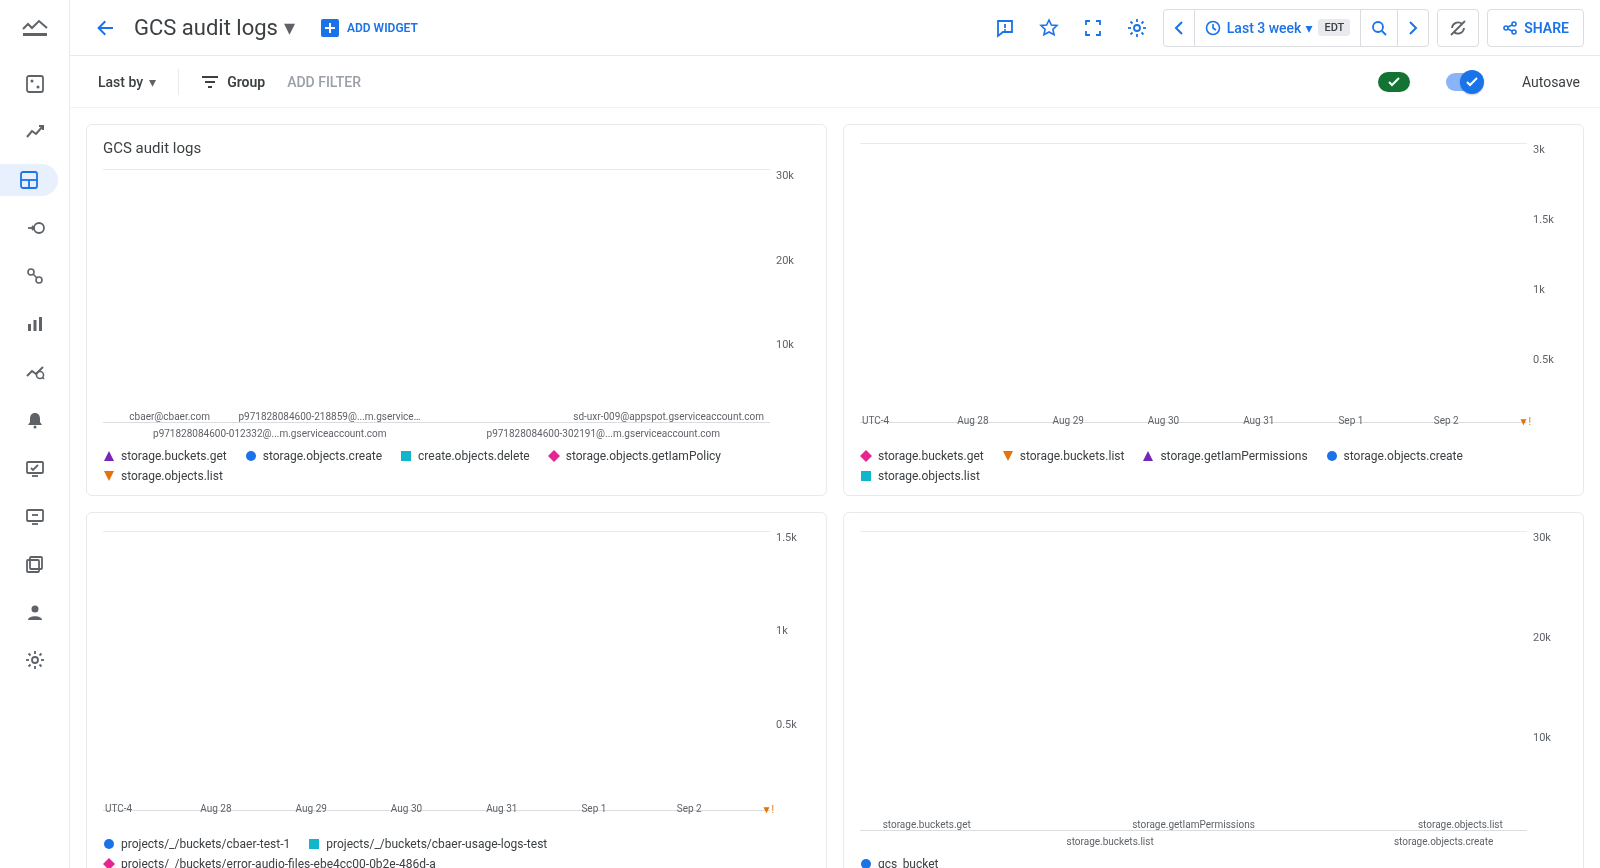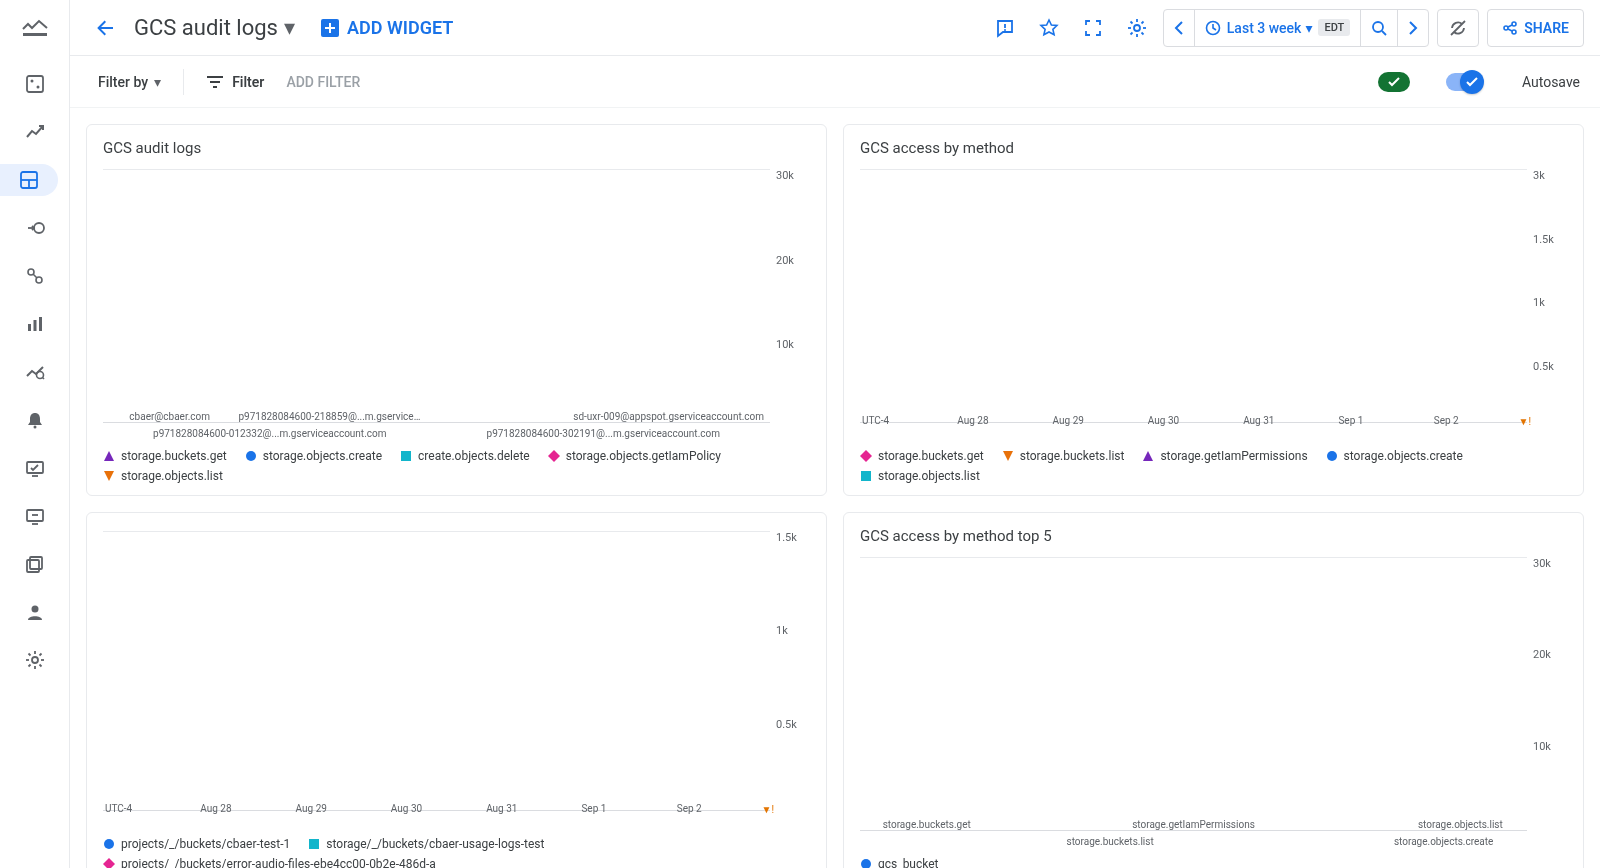--- a/index.html
+++ b/index.html
@@ -8,21 +8,21 @@
   .sidebar { width:70px; border-right:1px solid #e8eaed; display:flex; flex-direction:column; align-items:center; padding-top:6px;}
   .sidebar .top-icon{width:40px;height:40px;display:flex;align-items:center;justify-content:center;color:#5f6368;border-radius:4px;}
   .sidebar .nav{margin-top:22px;display:flex;flex-direction:column;gap:16px;align-items:center;}
   .sidebar .nav-item{width:44px;height:32px;display:flex;align-items:center;justify-content:center;color:#5f6368;border-radius:0 20px 20px 0;cursor:pointer;}
   .sidebar .nav-item.active{background:#e8f0fe;color:#1a73e8;width:58px;margin-left:-12px;}
   .main{flex:1;display:flex;flex-direction:column;min-width:0;}
   .topbar{height:56px;border-bottom:1px solid #e8eaed;display:flex;align-items:center;padding:0 16px;gap:8px;}
   .back-btn{width:40px;height:40px;display:flex;align-items:center;justify-content:center;color:#1a73e8;cursor:pointer;border-radius:50%;}
   .title{font-size:22px;color:#3c4043;font-weight:400;display:flex;align-items:center;gap:6px;}
   .title .chev{color:#5f6368;}
-  .add-widget{display:flex;align-items:center;gap:8px;color:#1a73e8;font-weight:600;font-size:18px;margin-left:18px;cursor:pointer;}
+  .add-widget{display:flex;align-items:center;gap:8px;color:#1a73e8;font-weight:600;font-size:12px;margin-left:18px;cursor:pointer;}
   .flex-pad{flex:1;}
   .icon-btn{width:36px;height:36px;border:1px solid transparent;display:flex;align-items:center;justify-content:center;color:#1a73e8;cursor:pointer;border-radius:4px;}
   .range-group{display:flex;align-items:center;border:1px solid #dadce0;border-radius:4px;height:38px;}
   .range-group .seg{height:100%;display:flex;align-items:center;justify-content:center;padding:0 10px;border-right:1px solid #dadce0;color:#1a73e8;cursor:pointer;}
   .range-group .seg:last-child{border-right:none;}
   .range-group .label{color:#1a73e8;font-weight:500;font-size:14px;}
   .tz-chip{background:#e8eaed;color:#3c4043;font-size:11px;padding:2px 6px;border-radius:3px;margin-left:6px;}
   .share-btn{display:flex;align-items:center;gap:6px;border:1px solid #dadce0;height:38px;padding:0 14px;border-radius:4px;color:#1a73e8;font-weight:600;font-size:14px;cursor:pointer;}
   .noshare-btn{border:1px solid #dadce0;height:38px;width:42px;display:flex;align-items:center;justify-content:center;color:#5f6368;border-radius:4px;cursor:pointer;}
   .filterbar{height:52px;display:flex;align-items:center;padding:0 20px;border-bottom:1px solid #f1f3f4;gap:14px;}
@@ -260,31 +260,31 @@
             <circle cx="12" cy="12" r="2" fill="none" stroke="#1a73e8" stroke-width="1.6"></circle>
             <line x1="6" y1="7" x2="10" y2="5" stroke="#1a73e8" stroke-width="1.6"></line>
             <line x1="6" y1="9" x2="10" y2="11" stroke="#1a73e8" stroke-width="1.6"></line>
           </svg>
         <span>SHARE</span>
       </div>
     </div>
 
     <div class="filterbar">
       <div class="group-by">
-        <span>Filter by</span>
+        <span>Last by</span>
         <span style="color:#5f6368">▾</span>
       </div>
       <div class="vsep"></div>
       <div class="filter-chip">
         <svg width="18" height="14">
             <line x1="1" y1="2" x2="17" y2="2" stroke="#3c4043" stroke-width="2"></line>
             <line x1="4" y1="7" x2="14" y2="7" stroke="#3c4043" stroke-width="2"></line>
             <line x1="7" y1="12" x2="11" y2="12" stroke="#3c4043" stroke-width="2"></line>
           </svg>
-        <span>Filter</span>
+        <span>Group</span>
       </div>
       <div class="add-filter">ADD FILTER</div>
       <div class="flex-pad"></div>
       <div class="status-pill">
           <svg width="14" height="12">
             <polyline points="2,6 5,9 12,2" fill="none" stroke="#fff" stroke-width="2"></polyline>
           </svg>
         </div>
       <div style="width:8px"></div>
       <div class="toggle">
@@ -378,21 +378,20 @@
                 <span class="sym">
                   <svg width="12" height="12">
                     <polygon points="1,1 11,1 6,11" fill="#e8710a"></polygon>
                   </svg>
                 </span>
                 <span>storage.objects.list</span>
               </div>
             </div>
           </div>
           <div class="card">
-    <div class="card-title">GCS access by method</div>
     <div class="chart-area">
       <div class="plot">
         <div class="bars gap-sm">
                   <div class="stack">
                     <div class="seg-bar" style="background:#1a73e8;height:3.00%"></div>
                     <div class="seg-bar" style="background:#e52592;height:16.50%"></div>
                   </div>
                   <div class="stack">
                     <div class="seg-bar" style="background:#1a73e8;height:3.00%"></div>
                     <div class="seg-bar" style="background:#e52592;height:16.50%"></div>
@@ -844,34 +843,33 @@
                   </svg>
                 </span>
                 <span>projects/_/buckets/cbaer-test-1</span>
               </div>
               <div class="leg-item">
                 <span class="sym">
                   <svg width="12" height="12">
                     <rect x="1" y="1" width="10" height="10" fill="#12b5cb"></rect>
                   </svg>
                 </span>
-                <span>storage/_/buckets/cbaer-usage-logs-test</span>
+                <span>projects/_/buckets/cbaer-usage-logs-test</span>
               </div>
               <div class="leg-item">
                 <span class="sym">
                   <svg width="12" height="12">
                     <polygon points="6,0 12,6 6,12 0,6" fill="#e52592"></polygon>
                   </svg>
                 </span>
                 <span>projects/_/buckets/error-audio-files-ebe4cc00-0b2e-486d-a</span>
               </div>
             </div>
           </div>
           <div class="card">
-    <div class="card-title">GCS access by method top 5</div>
     <div class="chart-area">
       <div class="plot">
         <div class="bars gap-lg">
                   <div class="stack wide" style="position:relative">
                     <div class="seg-bar" style="background:#1a73e8;height:68.33%"></div>
                   </div>
                   <div class="stack wide" style="position:relative">
                     <div class="seg-bar" style="background:#1a73e8;height:1.33%"></div>
                   </div>
                   <div class="stack wide" style="position:relative">

